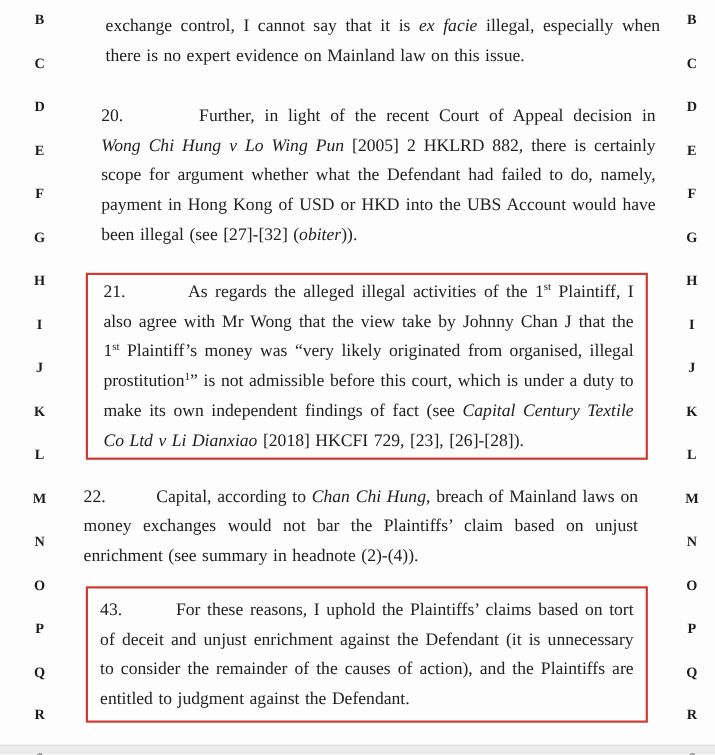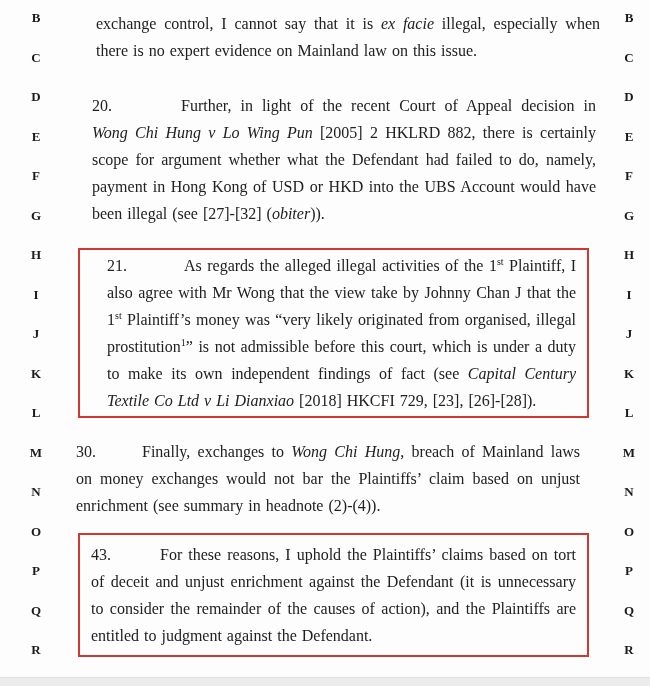--- a/index.html
+++ b/index.html
@@ -49,21 +49,21 @@
   .para-22    { position:absolute; top:438px; left:76px; width:504px; }
 
   .redbox {
     position:absolute;
     left:78px;
     width:511px;
     box-sizing:border-box;
     border:2px solid #ce3a31;
     background:transparent;
   }
-  .box-21 { top:248px; padding:2px 11px 2px 27px; }
+  .box-21 { top:248px; padding:2px 11px 2px 14px; }
   .box-23 { top:533px; padding:6px 11px 6px 11px; }
 
   .bottom-bar {
     position:absolute;
     left:0; right:0; bottom:0;
     height:8px;
     background:#ececec;
     border-top:1px solid #e0e0e0;
     z-index:1;
   }
@@ -117,21 +117,21 @@
   <div>
 
     <p class="para para-intro"><span>exchange control, I cannot say that it is </span><span class="it">ex facie</span><span> illegal, especially when there is no expert evidence on Mainland law on this issue.</span></p>
 
     <p class="para para-20"><span class="pnum num-a">20.</span><span><span>Further, in light of the recent Court of Appeal decision in </span><span class="it">Wong Chi Hung v Lo Wing Pun</span><span> [2005] 2 HKLRD 882, there is certainly scope for argument whether what the Defendant had failed to do, namely, payment in Hong Kong of USD or HKD into the UBS Account would have been illegal (see [27]-[32] (</span><span class="it">obiter</span><span>)).</span></span></p>
 
     <div class="redbox box-21">
       <p class="para"><span class="pnum num-b">21.</span><span><span>As regards the alleged illegal activities of the 1</span><span class="sup">st</span><span> Plaintiff, I also agree with Mr Wong that the view take by Johnny Chan J that the 1</span><span class="sup">st</span><span> Plaintiff’s money was “very likely originated from organised, illegal prostitution</span><span class="sup">1</span><span>” is not admissible before this court, which is under a duty to make its own independent findings of fact (see </span><span class="it">Capital Century Textile Co Ltd v Li Dianxiao</span><span> [2018] HKCFI 729, [23], [26]-[28]).</span></span></p>
     </div>
 
-    <p class="para para-22"><span class="pnum num-c">30.</span><span><span>Finally, exchanges to </span><span class="it">Wong Chi Hung</span><span>, breach of Mainland laws on money exchanges would not bar the Plaintiffs’ claim based on unjust enrichment (see summary in headnote (2)-(4)).</span></span></p>
+    <p class="para para-22"><span class="pnum num-c">22.</span><span><span>Capital, according to </span><span class="it">Chan Chi Hung</span><span>, breach of Mainland laws on money exchanges would not bar the Plaintiffs’ claim based on unjust enrichment (see summary in headnote (2)-(4)).</span></span></p>
 
     <div class="redbox box-23">
       <p class="para"><span class="pnum num-d">43.</span><span><span>For these reasons, I uphold the Plaintiffs’ claims based on tort of deceit and unjust enrichment against the Defendant (it is unnecessary to consider the remainder of the causes of action), and the Plaintiffs are entitled to judgment against the Defendant.</span></span></p>
     </div>
 
   </div>
 
   <div class="bottom-bar"></div>
 </div>
 

